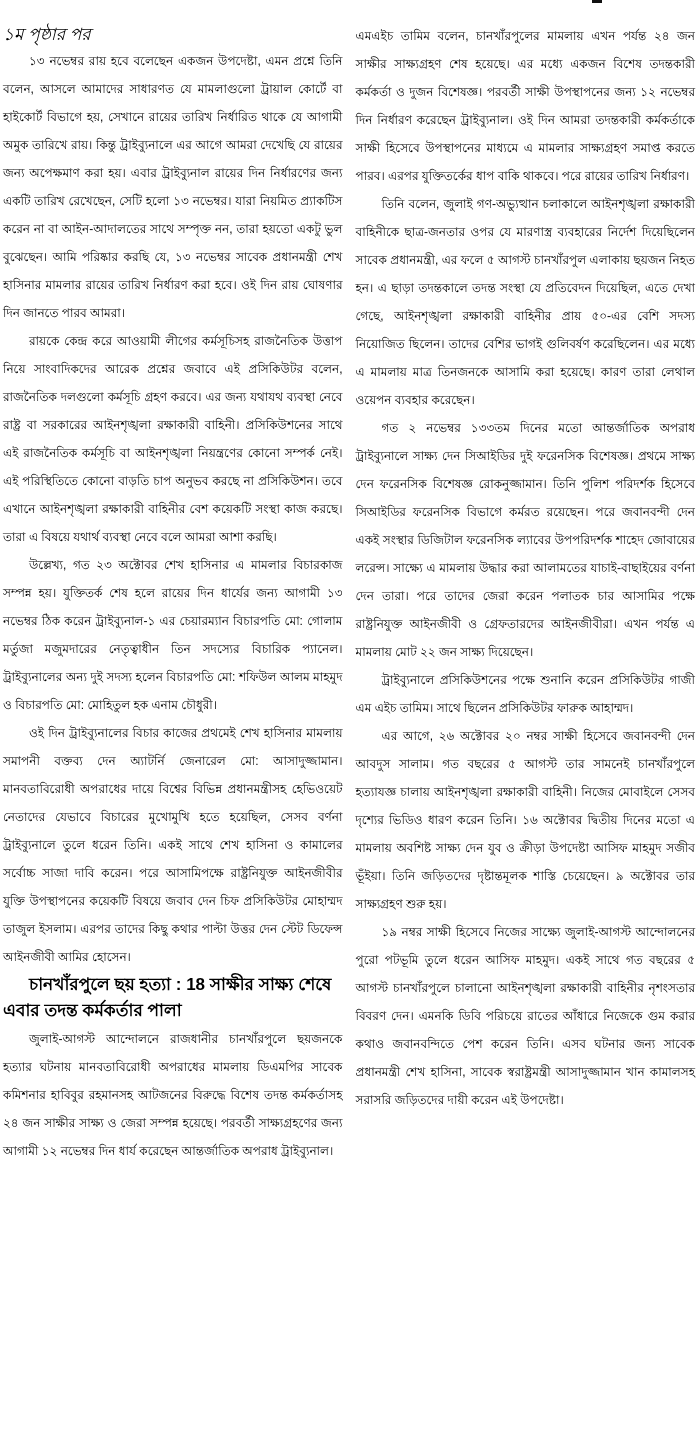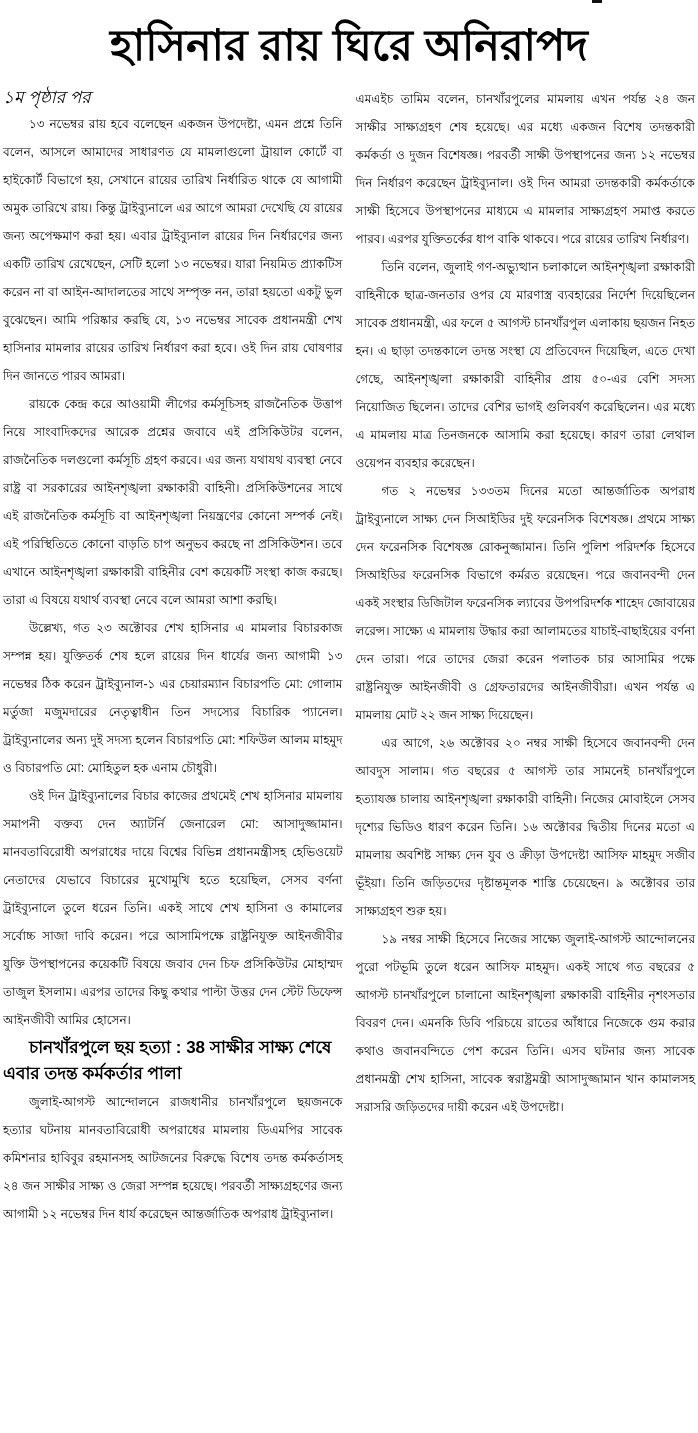--- a/index.html
+++ b/index.html
@@ -67,41 +67,41 @@
     text-indent: 26px;
     margin: 1px 0;
   }
 </style>
 </head>
 <body>
 
 <div class="page">
   <div class="edge-mark"></div>
 
-  <h1 class="headline">হাসিনার রায় ঘিরে অনিরাপদ</h1>
 
   <div class="columns">
 
     <div class="col">
       <div class="continuation">১ম পৃষ্ঠার পর</div>
 
       <p class="indent">১৩ নভেম্বর রায় হবে বলেছেন একজন উপদেষ্টা, এমন প্রশ্নে তিনি বলেন, আসলে আমাদের সাধারণত যে মামলাগুলো ট্রায়াল কোর্টে বা হাইকোর্ট বিভাগে হয়, সেখানে রায়ের তারিখ নির্ধারিত থাকে যে আগামী অমুক তারিখে রায়। কিন্তু ট্রাইব্যুনালে এর আগে আমরা দেখেছি যে রায়ের জন্য অপেক্ষমাণ করা হয়। এবার ট্রাইব্যুনাল রায়ের দিন নির্ধারণের জন্য একটি তারিখ রেখেছেন, সেটি হলো ১৩ নভেম্বর। যারা নিয়মিত প্র্যাকটিস করেন না বা আইন-আদালতের সাথে সম্পৃক্ত নন, তারা হয়তো একটু ভুল বুঝেছেন। আমি পরিষ্কার করছি যে, ১৩ নভেম্বর সাবেক প্রধানমন্ত্রী শেখ হাসিনার মামলার রায়ের তারিখ নির্ধারণ করা হবে। ওই দিন রায় ঘোষণার দিন জানতে পারব আমরা।</p>
       <p class="indent">রায়কে কেন্দ্র করে আওয়ামী লীগের কর্মসূচিসহ রাজনৈতিক উত্তাপ নিয়ে সাংবাদিকদের আরেক প্রশ্নের জবাবে এই প্রসিকিউটর বলেন, রাজনৈতিক দলগুলো কর্মসূচি গ্রহণ করবে। এর জন্য যথাযথ ব্যবস্থা নেবে রাষ্ট্র বা সরকারের আইনশৃঙ্খলা রক্ষাকারী বাহিনী। প্রসিকিউশনের সাথে এই রাজনৈতিক কর্মসূচি বা আইনশৃঙ্খলা নিয়ন্ত্রণের কোনো সম্পর্ক নেই। এই পরিস্থিতিতে কোনো বাড়তি চাপ অনুভব করছে না প্রসিকিউশন। তবে এখানে আইনশৃঙ্খলা রক্ষাকারী বাহিনীর বেশ কয়েকটি সংস্থা কাজ করছে। তারা এ বিষয়ে যথার্থ ব্যবস্থা নেবে বলে আমরা আশা করছি।</p>
       <p class="indent">উল্লেখ্য, গত ২৩ অক্টোবর শেখ হাসিনার এ মামলার বিচারকাজ সম্পন্ন হয়। যুক্তিতর্ক শেষ হলে রায়ের দিন ধার্যের জন্য আগামী ১৩ নভেম্বর ঠিক করেন ট্রাইব্যুনাল-১ এর চেয়ারম্যান বিচারপতি মো: গোলাম মর্তুজা মজুমদারের নেতৃত্বাধীন তিন সদস্যের বিচারিক প্যানেল। ট্রাইব্যুনালের অন্য দুই সদস্য হলেন বিচারপতি মো: শফিউল আলম মাহমুদ ও বিচারপতি মো: মোহিতুল হক এনাম চৌধুরী।</p>
       <p class="indent">ওই দিন ট্রাইব্যুনালের বিচার কাজের প্রথমেই শেখ হাসিনার মামলায় সমাপনী বক্তব্য দেন অ্যাটর্নি জেনারেল মো: আসাদুজ্জামান। মানবতাবিরোধী অপরাধের দায়ে বিশ্বের বিভিন্ন প্রধানমন্ত্রীসহ হেভিওয়েট নেতাদের যেভাবে বিচারের মুখোমুখি হতে হয়েছিল, সেসব বর্ণনা ট্রাইব্যুনালে তুলে ধরেন তিনি। একই সাথে শেখ হাসিনা ও কামালের সর্বোচ্চ সাজা দাবি করেন। পরে আসামিপক্ষে রাষ্ট্রনিযুক্ত আইনজীবীর যুক্তি উপস্থাপনের কয়েকটি বিষয়ে জবাব দেন চিফ প্রসিকিউটর মোহাম্মদ তাজুল ইসলাম। এরপর তাদের কিছু কথার পাল্টা উত্তর দেন স্টেট ডিফেন্স আইনজীবী আমির হোসেন।</p>
 
-      <h2 class="subhead">চানখাঁরপুলে ছয় হত্যা : 38 সাক্ষীর সাক্ষ্য শেষে এবার তদন্ত কর্মকর্তার পালা</h2>
+      <h2 class="subhead">চানখাঁরপুলে ছয় হত্যা : 18 সাক্ষীর সাক্ষ্য শেষে এবার তদন্ত কর্মকর্তার পালা</h2>
 
       <p class="indent">জুলাই-আগস্ট আন্দোলনে রাজধানীর চানখাঁরপুলে ছয়জনকে হত্যার ঘটনায় মানবতাবিরোধী অপরাধের মামলায় ডিএমপির সাবেক কমিশনার হাবিবুর রহমানসহ আটজনের বিরুদ্ধে বিশেষ তদন্ত কর্মকর্তাসহ ২৪ জন সাক্ষীর সাক্ষ্য ও জেরা সম্পন্ন হয়েছে। পরবর্তী সাক্ষ্যগ্রহণের জন্য আগামী ১২ নভেম্বর দিন ধার্য করেছেন আন্তর্জাতিক অপরাধ ট্রাইব্যুনাল।</p>
 
     </div>
 
     <div class="col">
       <p class="noindent">এমএইচ তামিম বলেন, চানখাঁরপুলের মামলায় এখন পর্যন্ত ২৪ জন সাক্ষীর সাক্ষ্যগ্রহণ শেষ হয়েছে। এর মধ্যে একজন বিশেষ তদন্তকারী কর্মকর্তা ও দুজন বিশেষজ্ঞ। পরবর্তী সাক্ষী উপস্থাপনের জন্য ১২ নভেম্বর দিন নির্ধারণ করেছেন ট্রাইব্যুনাল। ওই দিন আমরা তদন্তকারী কর্মকর্তাকে সাক্ষী হিসেবে উপস্থাপনের মাধ্যমে এ মামলার সাক্ষ্যগ্রহণ সমাপ্ত করতে পারব। এরপর যুক্তিতর্কের ধাপ বাকি থাকবে। পরে রায়ের তারিখ নির্ধারণ।</p>
       <p class="indent">তিনি বলেন, জুলাই গণ-অভ্যুত্থান চলাকালে আইনশৃঙ্খলা রক্ষাকারী বাহিনীকে ছাত্র-জনতার ওপর যে মারণাস্ত্র ব্যবহারের নির্দেশ দিয়েছিলেন সাবেক প্রধানমন্ত্রী, এর ফলে ৫ আগস্ট চানখাঁরপুল এলাকায় ছয়জন নিহত হন। এ ছাড়া তদন্তকালে তদন্ত সংস্থা যে প্রতিবেদন দিয়েছিল, এতে দেখা গেছে, আইনশৃঙ্খলা রক্ষাকারী বাহিনীর প্রায় ৫০-এর বেশি সদস্য নিয়োজিত ছিলেন। তাদের বেশির ভাগই গুলিবর্ষণ করেছিলেন। এর মধ্যে এ মামলায় মাত্র তিনজনকে আসামি করা হয়েছে। কারণ তারা লেথাল ওয়েপন ব্যবহার করেছেন।</p>
       <p class="indent">গত ২ নভেম্বর ১৩৩তম দিনের মতো আন্তর্জাতিক অপরাধ ট্রাইব্যুনালে সাক্ষ্য দেন সিআইডির দুই ফরেনসিক বিশেষজ্ঞ। প্রথমে সাক্ষ্য দেন ফরেনসিক বিশেষজ্ঞ রোকনুজ্জামান। তিনি পুলিশ পরিদর্শক হিসেবে সিআইডির ফরেনসিক বিভাগে কর্মরত রয়েছেন। পরে জবানবন্দী দেন একই সংস্থার ডিজিটাল ফরেনসিক ল্যাবের উপপরিদর্শক শাহেদ জোবায়ের লরেন্স। সাক্ষ্যে এ মামলায় উদ্ধার করা আলামতের যাচাই-বাছাইয়ের বর্ণনা দেন তারা। পরে তাদের জেরা করেন পলাতক চার আসামির পক্ষে রাষ্ট্রনিযুক্ত আইনজীবী ও গ্রেফতারদের আইনজীবীরা। এখন পর্যন্ত এ মামলায় মোট ২২ জন সাক্ষ্য দিয়েছেন।</p>
+      <p class="indent">ট্রাইব্যুনালে প্রসিকিউশনের পক্ষে শুনানি করেন প্রসিকিউটর গাজী এম এইচ তামিম। সাথে ছিলেন প্রসিকিউটর ফারুক আহাম্মদ।</p>
       <p class="indent">এর আগে, ২৬ অক্টোবর ২০ নম্বর সাক্ষী হিসেবে জবানবন্দী দেন আবদুস সালাম। গত বছরের ৫ আগস্ট তার সামনেই চানখাঁরপুলে হত্যাযজ্ঞ চালায় আইনশৃঙ্খলা রক্ষাকারী বাহিনী। নিজের মোবাইলে সেসব দৃশ্যের ভিডিও ধারণ করেন তিনি। ১৬ অক্টোবর দ্বিতীয় দিনের মতো এ মামলায় অবশিষ্ট সাক্ষ্য দেন যুব ও ক্রীড়া উপদেষ্টা আসিফ মাহমুদ সজীব ভূঁইয়া। তিনি জড়িতদের দৃষ্টান্তমূলক শাস্তি চেয়েছেন। ৯ অক্টোবর তার সাক্ষ্যগ্রহণ শুরু হয়।</p>
       <p class="indent">১৯ নম্বর সাক্ষী হিসেবে নিজের সাক্ষ্যে জুলাই-আগস্ট আন্দোলনের পুরো পটভূমি তুলে ধরেন আসিফ মাহমুদ। একই সাথে গত বছরের ৫ আগস্ট চানখাঁরপুলে চালানো আইনশৃঙ্খলা রক্ষাকারী বাহিনীর নৃশংসতার বিবরণ দেন। এমনকি ডিবি পরিচয়ে রাতের আঁধারে নিজেকে গুম করার কথাও জবানবন্দিতে পেশ করেন তিনি। এসব ঘটনার জন্য সাবেক প্রধানমন্ত্রী শেখ হাসিনা, সাবেক স্বরাষ্ট্রমন্ত্রী আসাদুজ্জামান খান কামালসহ সরাসরি জড়িতদের দায়ী করেন এই উপদেষ্টা।</p>
 
     </div>
 
   </div>
 </div>
 
 </body></html>

